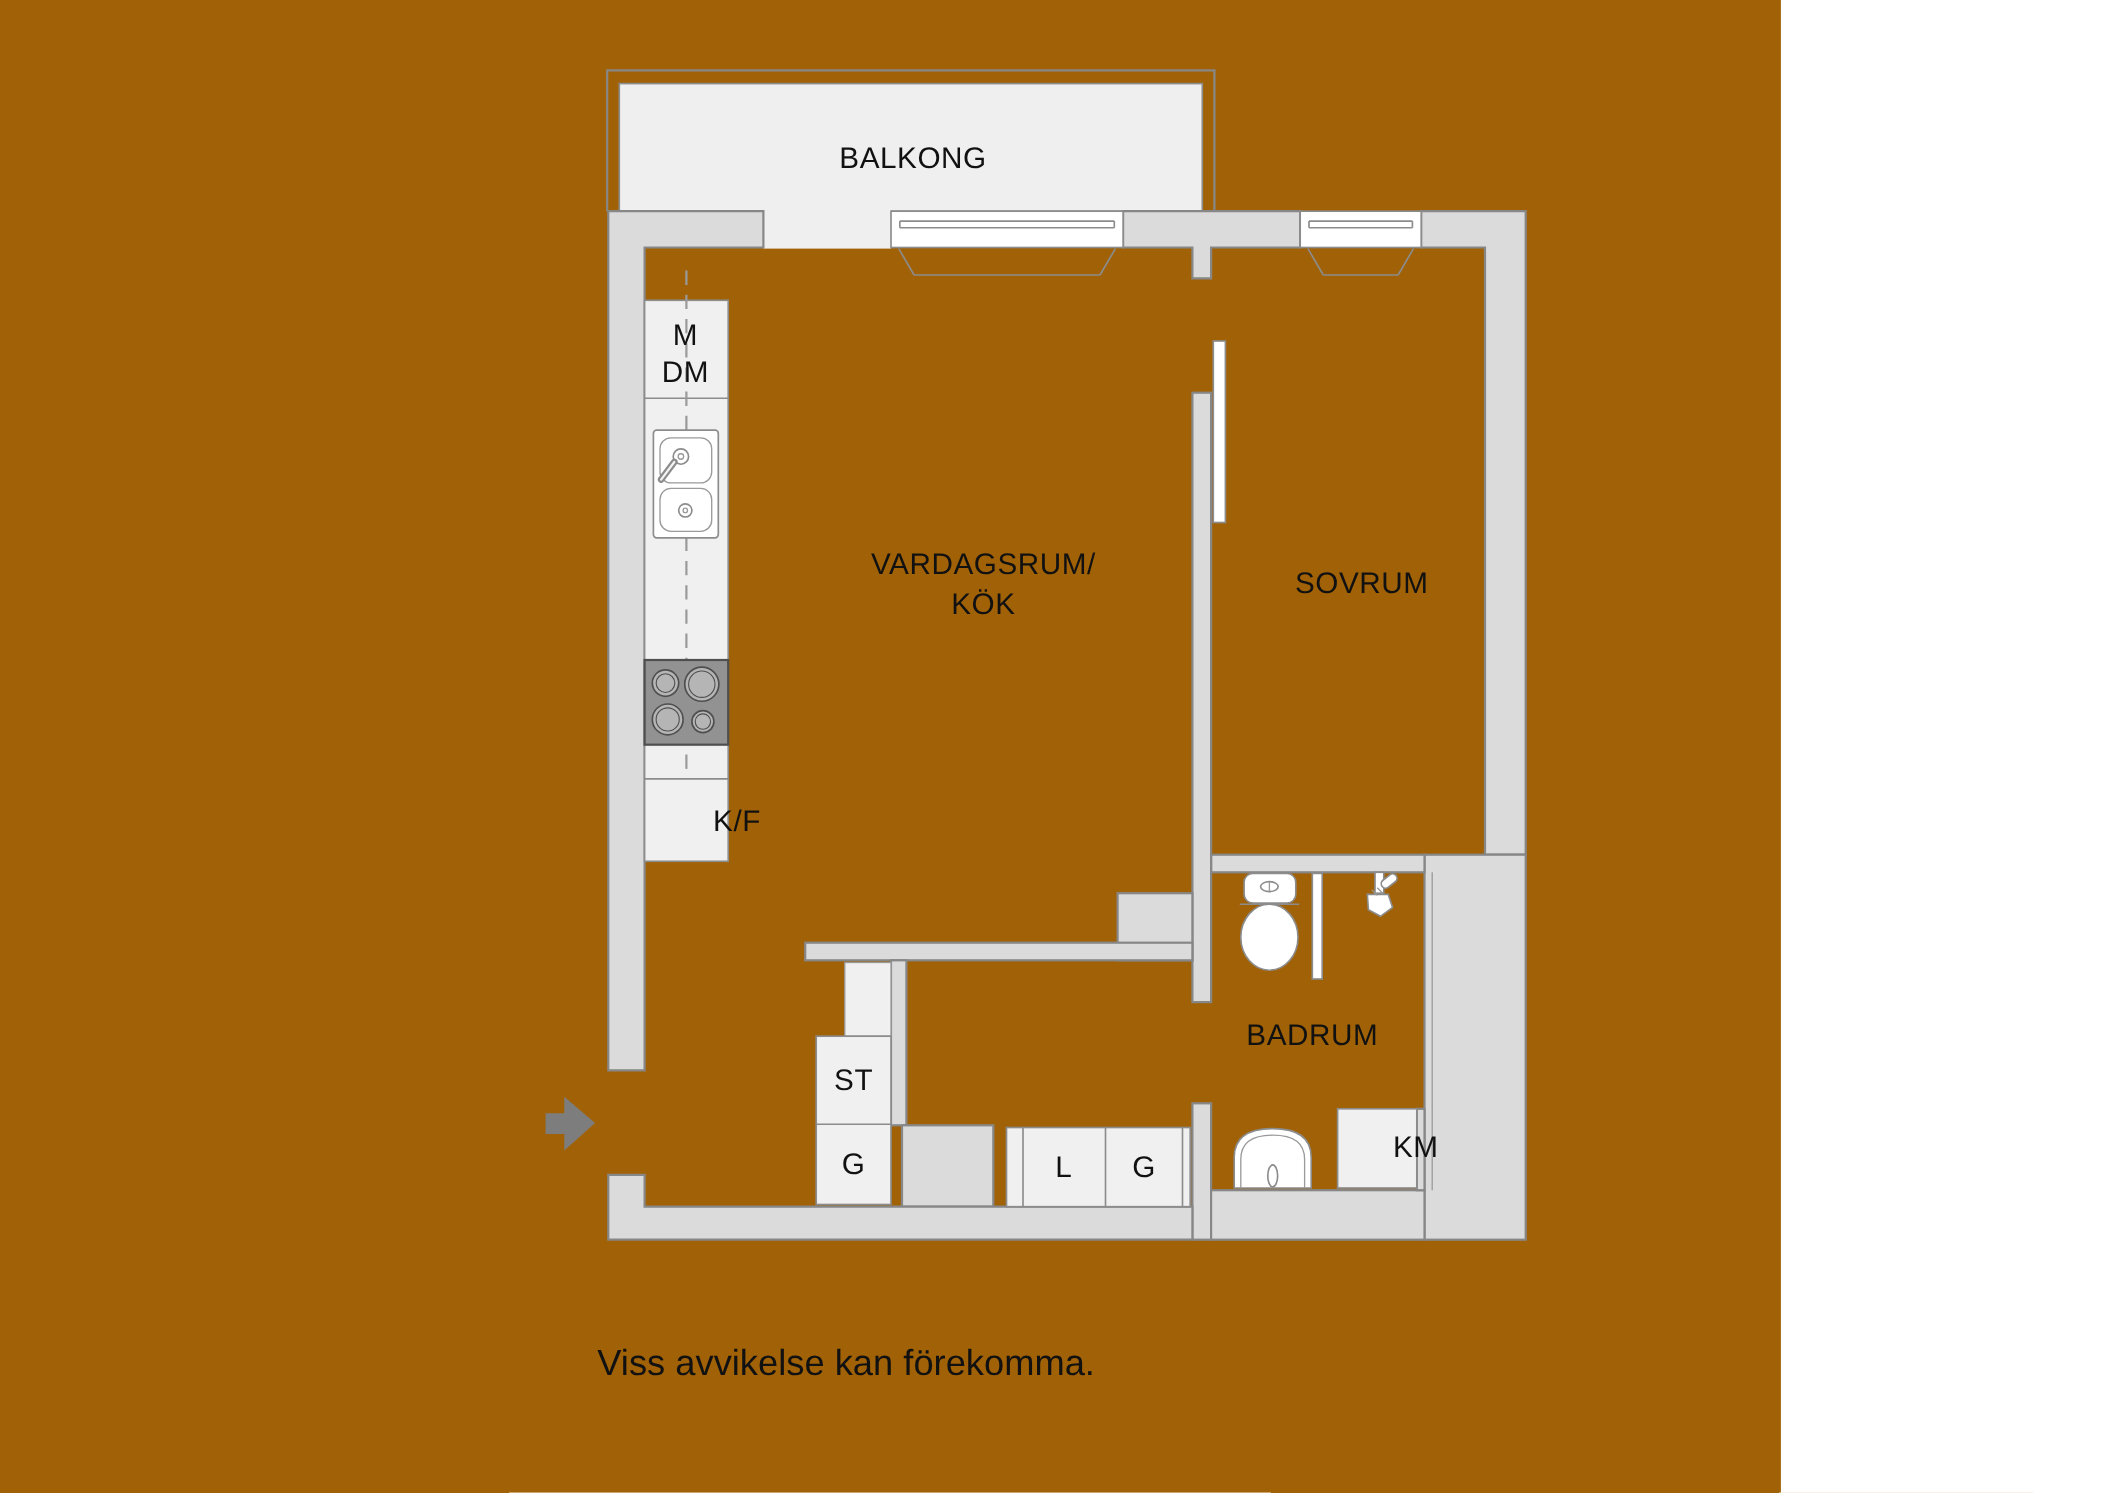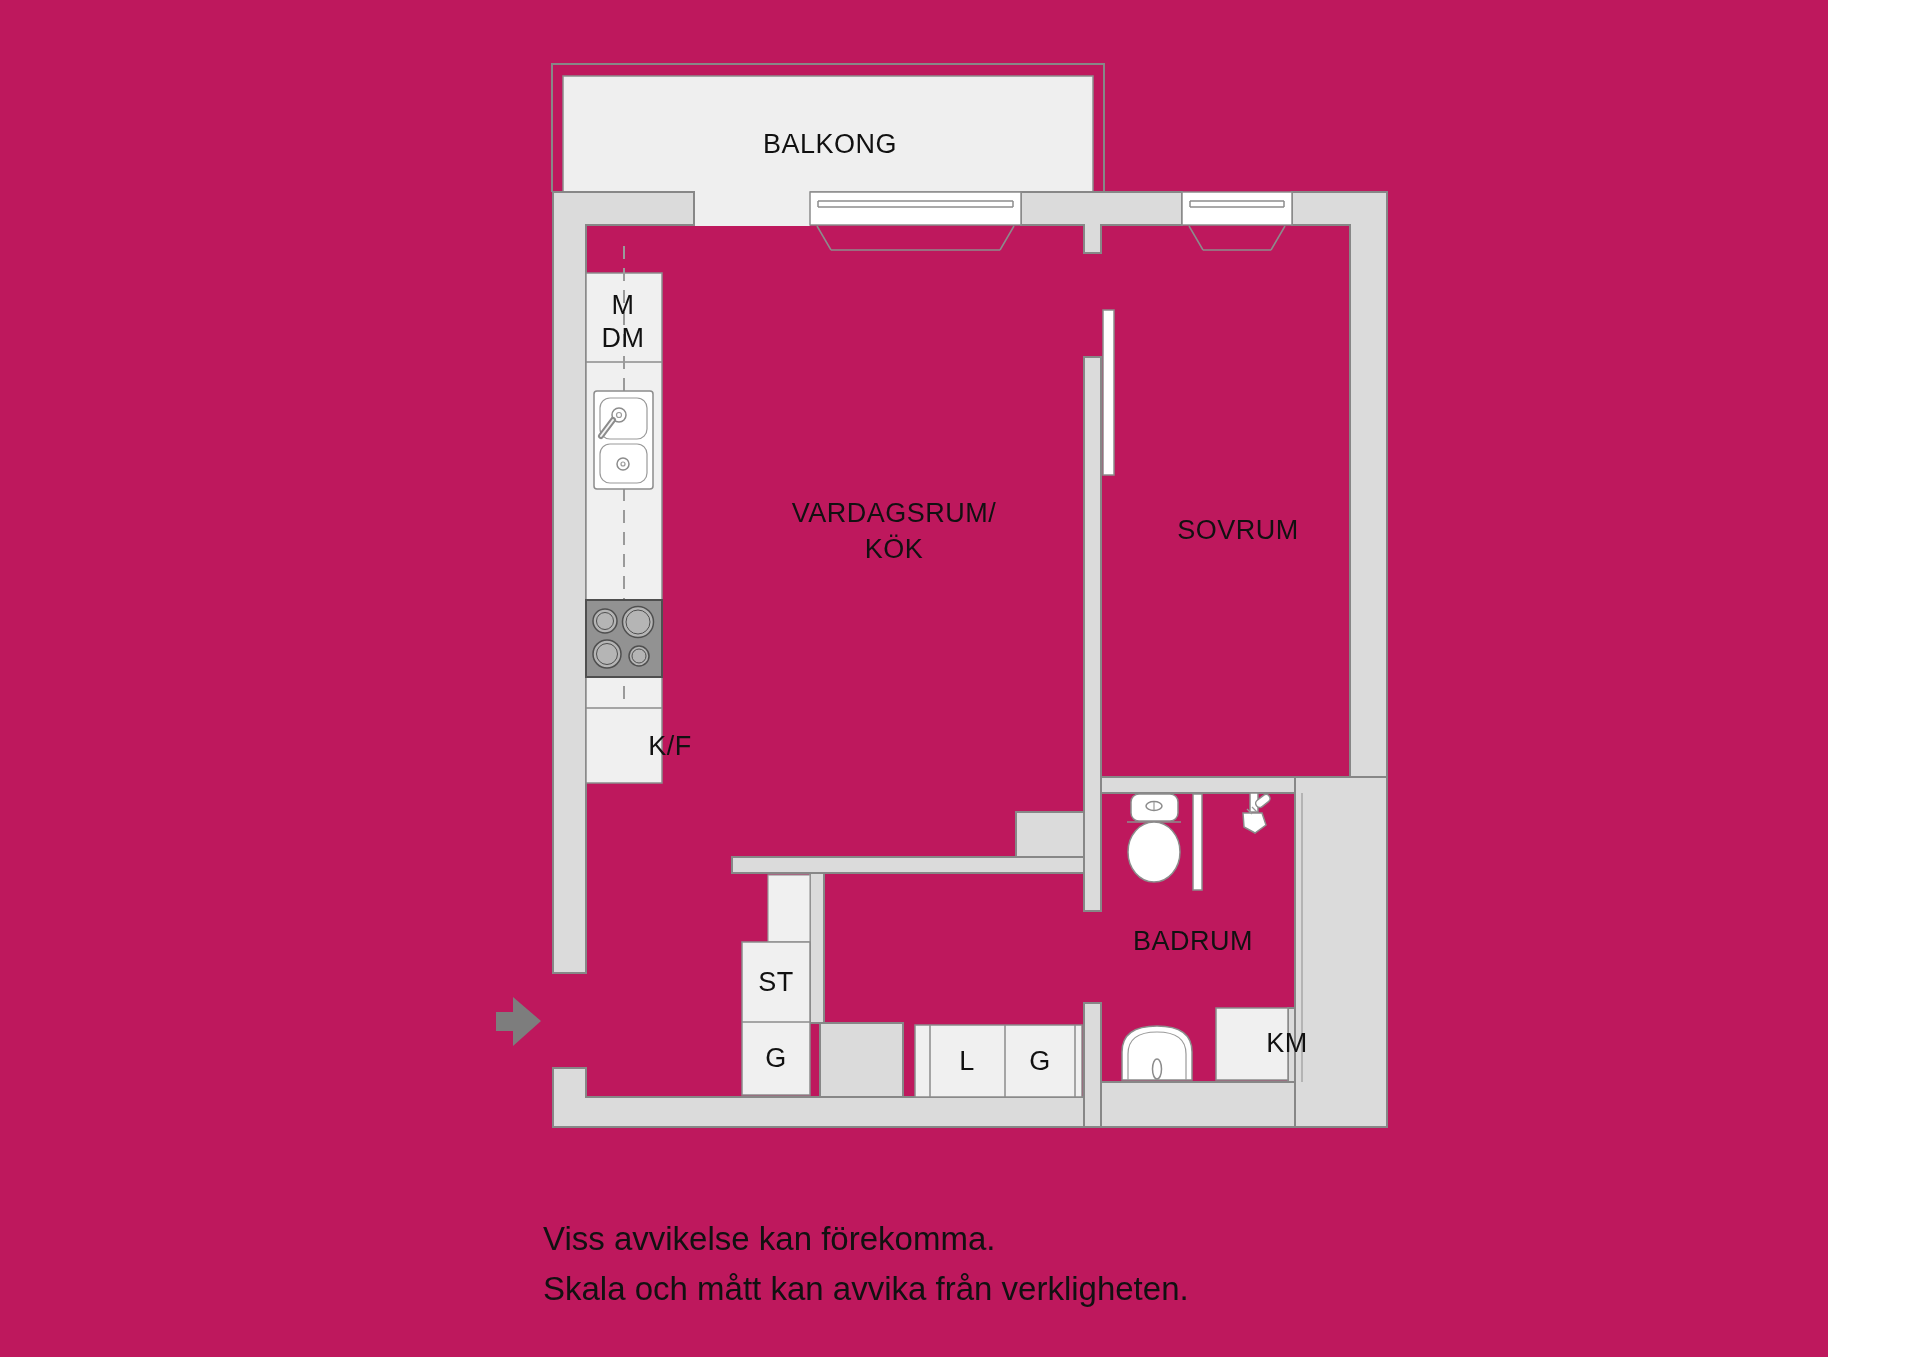--- a/index.html
+++ b/index.html
@@ -1,16 +1,16 @@
 <!DOCTYPE html>
 <html style="--wall-fill: #dbdbdb; --wall-stroke: #878787; --fixture-fill: #f0f0f0; --fixture-stroke: #8c8c8c; --balcony-fill: #efefef; --stove-fill: #929292; --stove-stroke: #4f4f4f; --burner-fill: #b5b5b5; --arrow-fill: #7d7d7d; --text-color: #111111;"><head>
 <meta charset="utf-8">
 <style>
   html,body{margin:0;padding:0;background:#ffffff;}
-  .page{position:relative;width:1828px;height:1357px;background:#be185d;overflow:hidden;
+  .page{position:relative;width:1619px;height:1357px;background:#a16207;overflow:hidden;
         font-family:"Liberation Sans",sans-serif;}
   svg{position:absolute;left:0;top:0;}
   .wall{fill:var(--wall-fill);stroke:var(--wall-stroke);stroke-width:2;}
   .rail{fill:none;stroke:var(--wall-stroke);stroke-width:2;}
   .balc{fill:var(--balcony-fill);stroke:var(--fixture-stroke);stroke-width:1.5;}
   .balcfloor{fill:var(--balcony-fill);}
   .fixture{fill:var(--fixture-fill);stroke:var(--fixture-stroke);stroke-width:1.5;}
   .nich{fill:var(--fixture-fill);stroke:#9a9a9a;stroke-width:1.2;}
   .white{fill:#ffffff;stroke:var(--fixture-stroke);stroke-width:1.5;}
   .thin{fill:none;stroke:var(--fixture-stroke);stroke-width:1.5;}
@@ -187,16 +187,15 @@
   <div class="lbl" style="left:776px;top:1058px;">G</div>
 
   <div class="lbl" style="left:967px;top:1061px;">L</div>
 
   <div class="lbl" style="left:1040px;top:1061px;">G</div>
 
   <div class="lbl" style="left:1287px;top:1043px;">KM</div>
 
   <div class="disclaimer">
     <div>Viss avvikelse kan förekomma.</div>
-    <div>Skala och mått kan avvika från verkligheten.</div>
   </div>
 
 </div>
 
 </body></html>

